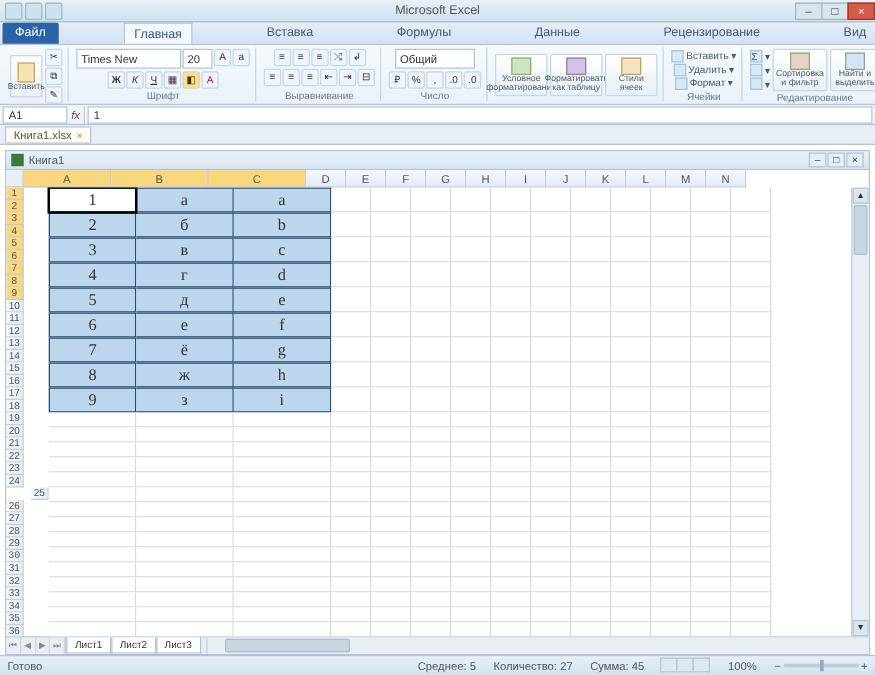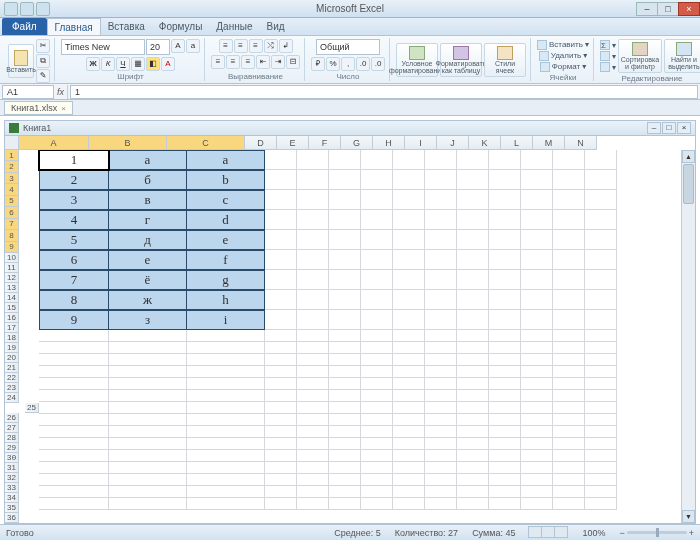--- a/index.html
+++ b/index.html
@@ -8,21 +8,21 @@
   
   .titlebar { height: 18px; background: linear-gradient(#e8f0f8,#d0e0f0); display: flex; align-items: center; border-bottom: 1px solid #9bb; position: relative; }
   .titlebar .qat { display: flex; gap: 2px; padding-left: 4px; }
   .titlebar .qat span { width: 14px; height: 14px; background: #cfe0ee; border: 1px solid #9bb; border-radius: 2px; }
   .titlebar .title { position: absolute; left: 50%; transform: translateX(-50%); font-size: 10px; color: #555; }
   .titlebar .winbtns { margin-left: auto; display: flex; }
   .titlebar .winbtns span { width: 22px; height: 14px; background: #d8e4ee; border: 1px solid #9bb; margin-left: -1px; text-align: center; line-height: 12px; font-size: 9px; }
   .titlebar .winbtns span.close { background: #d25b4a; color: #fff; border-color: #a03424; }
 
   
-  .tabs { height: 18px; background: linear-gradient(#e4eef7,#d2e2f0); display: flex; align-items: flex-end; border-bottom: 1px solid #b0c4d6; padding-left: 2px; gap: 0; }
+  .tabs { height: 18px; background: linear-gradient(#e4eef7,#d2e2f0); display: flex; align-items: flex-end; border-bottom: 1px solid #b0c4d6; padding-left: 2px; gap: 0; justify-content: space-between; }
   .filetab { background: #2a62a8; color: #fff; height: 17px; padding: 0 10px; font-size: 10px; display: flex; align-items: center; border-radius: 2px 2px 0 0; }
   .rtab { height: 17px; padding: 0 7px; font-size: 10px; color: #4a5a6a; display: flex; align-items: center; cursor: pointer; }
   .rtab.active { background: #f4f7fb; border: 1px solid #b0c4d6; border-bottom: none; color: #2a5a8a; }
 
   
   .ribbon { height: 48px; background: linear-gradient(#f6fafd,#e9f1f8); border-bottom: 1px solid #b0c4d6; display: flex; padding: 2px 4px; gap: 2px; }
   .grp { border-right: 1px solid #c5d6e4; padding: 1px 4px 0 4px; display: flex; flex-direction: column; justify-content: space-between; }
   .grp .cap { font-size: 8px; color: #6a7a88; text-align: center; padding-top: 1px; }
   .grp .body { display: flex; align-items: center; gap: 2px; flex: 1; }
   .clipbtn { width: 26px; height: 34px; background: linear-gradient(#fff,#e8f0f6); border: 1px solid #c5d6e4; border-radius: 2px; display: flex; flex-direction: column; align-items: center; justify-content: center; font-size: 7px; color: #4a5a6a; }
@@ -106,20 +106,21 @@
   </div>
 </div>
 
 <div class="tabs">
   <div class="filetab">Файл</div>
   <div id="rtabs" style="display: contents;"></div>
 <div class="rtab active">Главная</div>
     <div class="rtab">Вставка</div>
     <div class="rtab">Формулы</div>
     <div class="rtab">Данные</div>
+    <div class="rtab">Рецензирование</div>
     <div class="rtab">Вид</div>
   </div>
 
 <div class="ribbon">
   <div class="grp">
     <div class="body">
       <div class="clipbtn">
         <span style="width:14px;height:16px;background:#f6e4b0;border:1px solid #c0a860;"></span>
         <span>Вставить</span>
       </div>
@@ -650,20 +651,36 @@
         <div class="cell" style="left: 482px; top: 348px; width: 32px; height: 12px;"></div>
         <div class="cell" style="left: 514px; top: 348px; width: 32px; height: 12px;"></div>
         <div class="cell" style="left: 546px; top: 348px; width: 32px; height: 12px;"></div>
       </div>
     <div class="vscroll">
       <div class="btn" style="top:0;">▲</div>
       <div class="thumb"></div>
       <div class="btn" style="bottom:0;">▼</div>
     </div>
   </div>
+  <div class="sheetbar">
+    <div class="sheetnav">
+      <span>⏮</span>
+      <span>◀</span>
+      <span>▶</span>
+      <span>⏭</span>
+    </div>
+    <div id="sheettabs" style="display:flex;">
+        <div class="sheettab" style="background: rgb(255, 255, 255);">Лист1</div>
+        <div class="sheettab">Лист2</div>
+        <div class="sheettab">Лист3</div>
+      </div>
+    <div class="hscroll">
+        <div class="thumb"></div>
+      </div>
+  </div>
 </div>
 
 <div class="status">
   <span>Готово</span>
   <div class="r">
     <span><span>Среднее:</span> <span>5</span></span>
     <span><span>Количество:</span> <span>27</span></span>
     <span><span>Сумма:</span> <span>45</span></span>
     <span class="viewbtns"><span></span><span></span><span></span></span>
     <span>100%</span>

